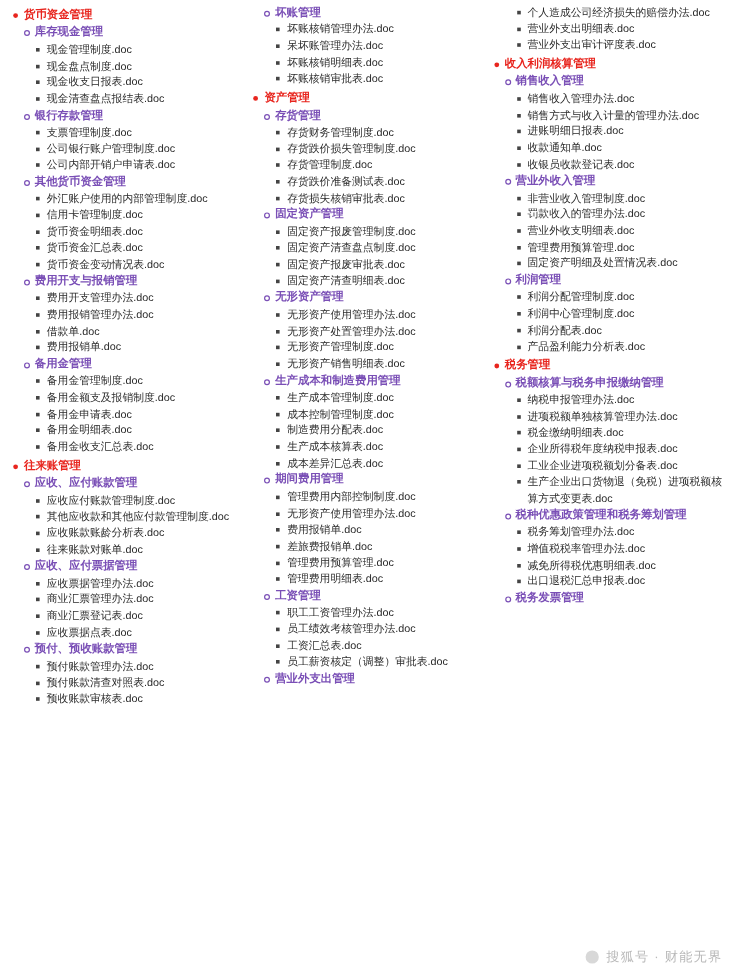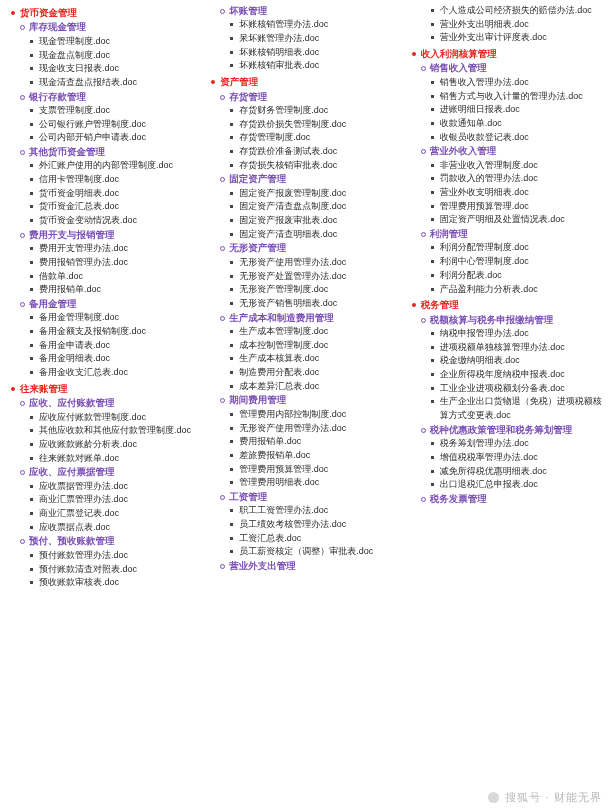--- a/index.html
+++ b/index.html
@@ -178,22 +178,22 @@
         <li class="l3">固定资产报废审批表.doc</li>
         <li class="l3">固定资产清查明细表.doc</li>
         <li class="l2">无形资产管理</li>
         <li class="l3">无形资产使用管理办法.doc</li>
         <li class="l3">无形资产处置管理办法.doc</li>
         <li class="l3">无形资产管理制度.doc</li>
         <li class="l3">无形资产销售明细表.doc</li>
         <li class="l2">生产成本和制造费用管理</li>
         <li class="l3">生产成本管理制度.doc</li>
         <li class="l3">成本控制管理制度.doc</li>
+        <li class="l3">制造费用分配表.doc</li>
         <li class="l3">生产成本核算表.doc</li>
-        <li class="l3">制造费用分配表.doc</li>
         <li class="l3">成本差异汇总表.doc</li>
         <li class="l2">期间费用管理</li>
         <li class="l3">管理费用内部控制制度.doc</li>
         <li class="l3">无形资产使用管理办法.doc</li>
         <li class="l3">费用报销单.doc</li>
         <li class="l3">差旅费报销单.doc</li>
         <li class="l3">管理费用预算管理.doc</li>
         <li class="l3">管理费用明细表.doc</li>
         <li class="l2">工资管理</li>
         <li class="l3">职工工资管理办法.doc</li>

